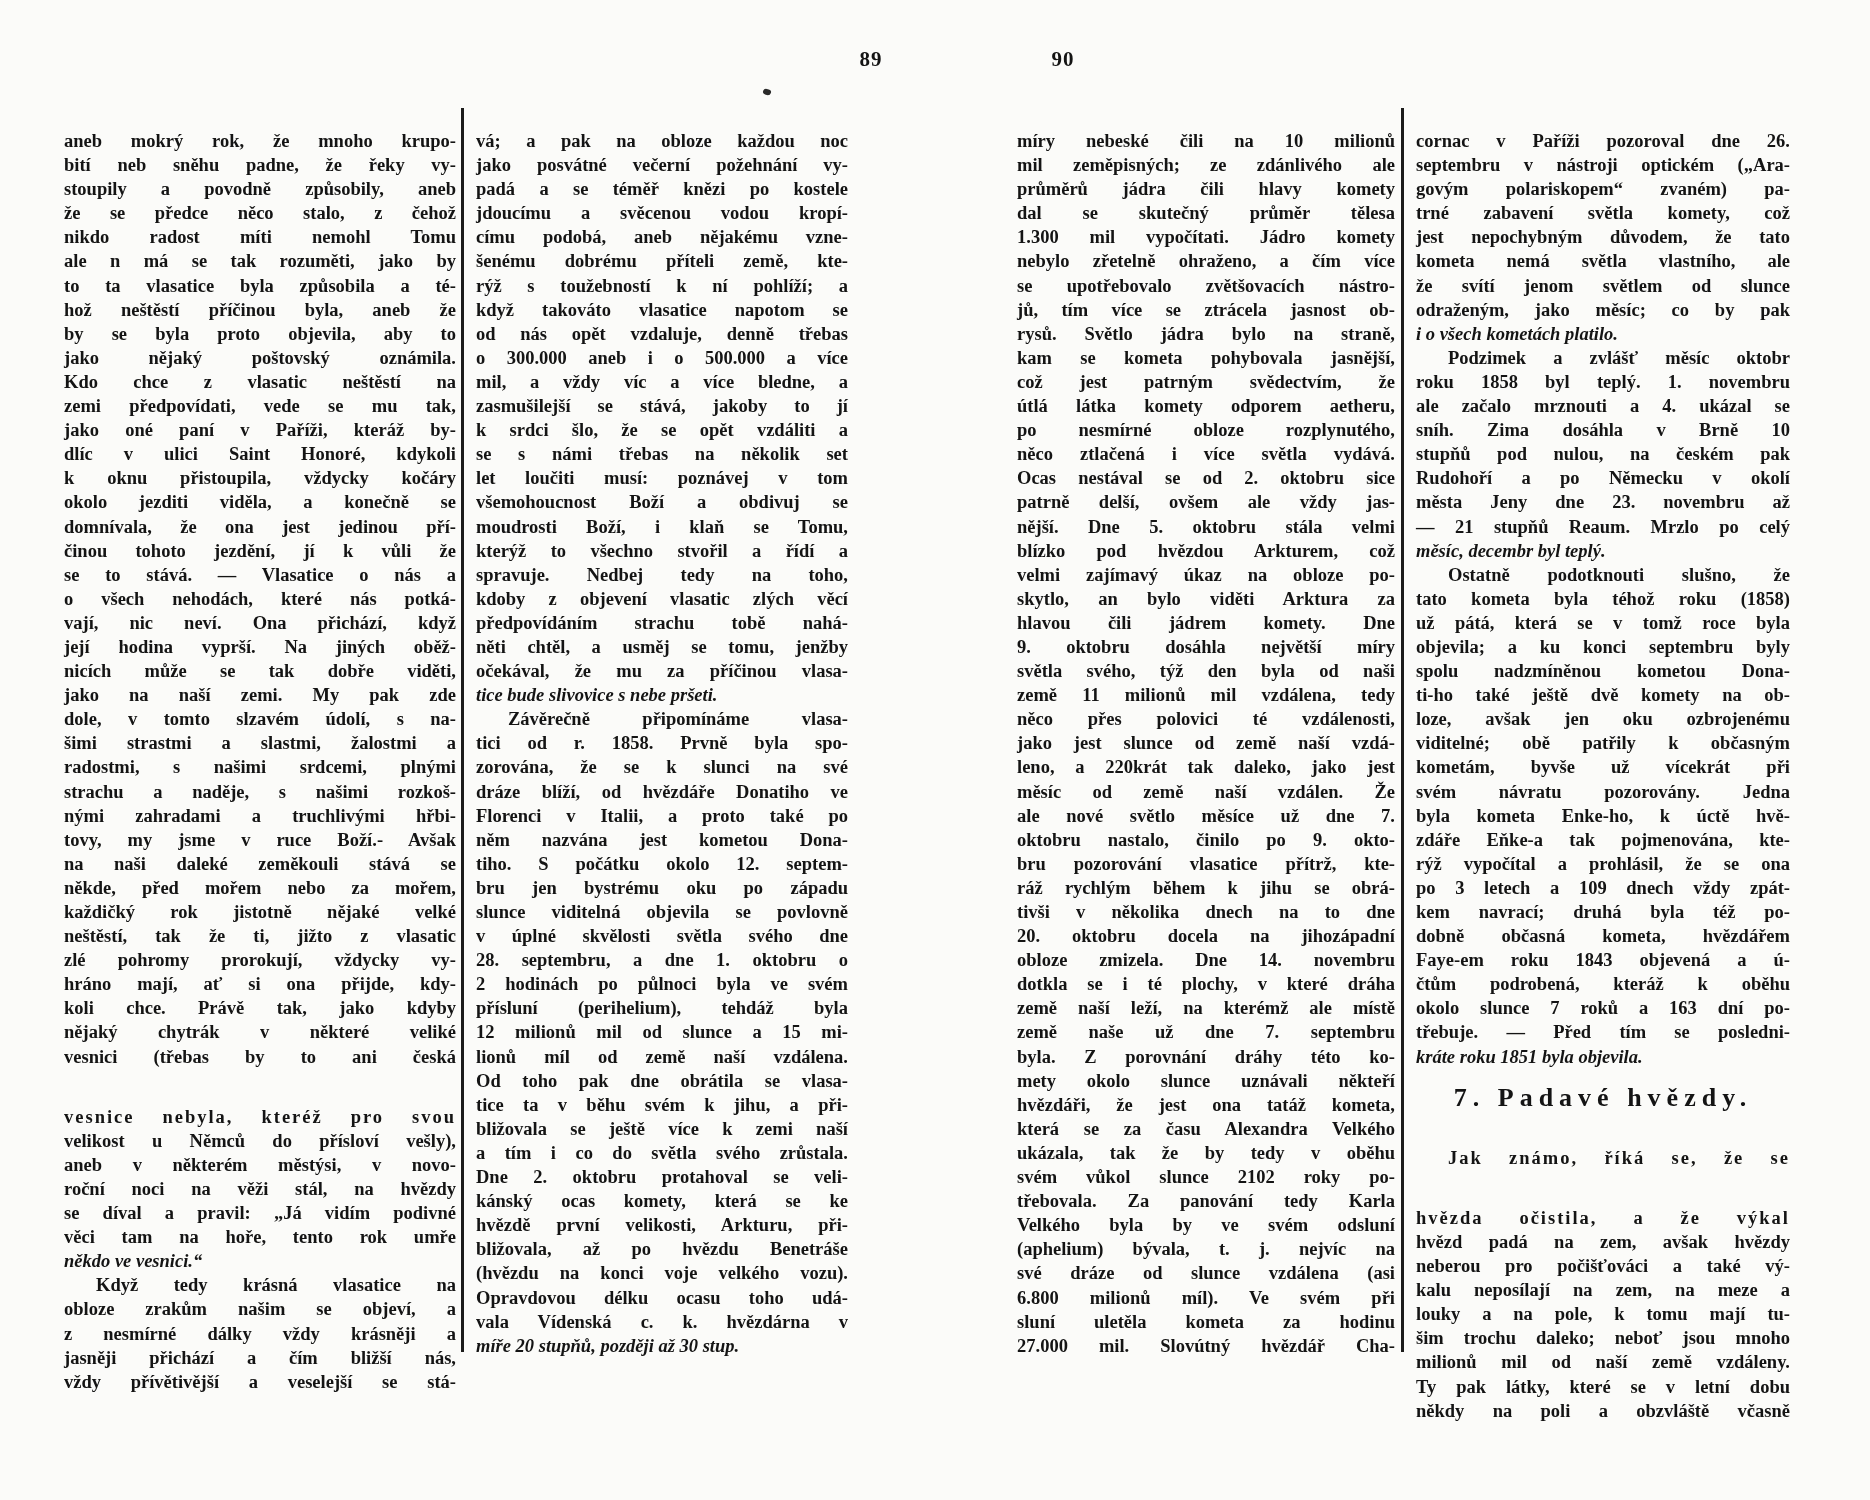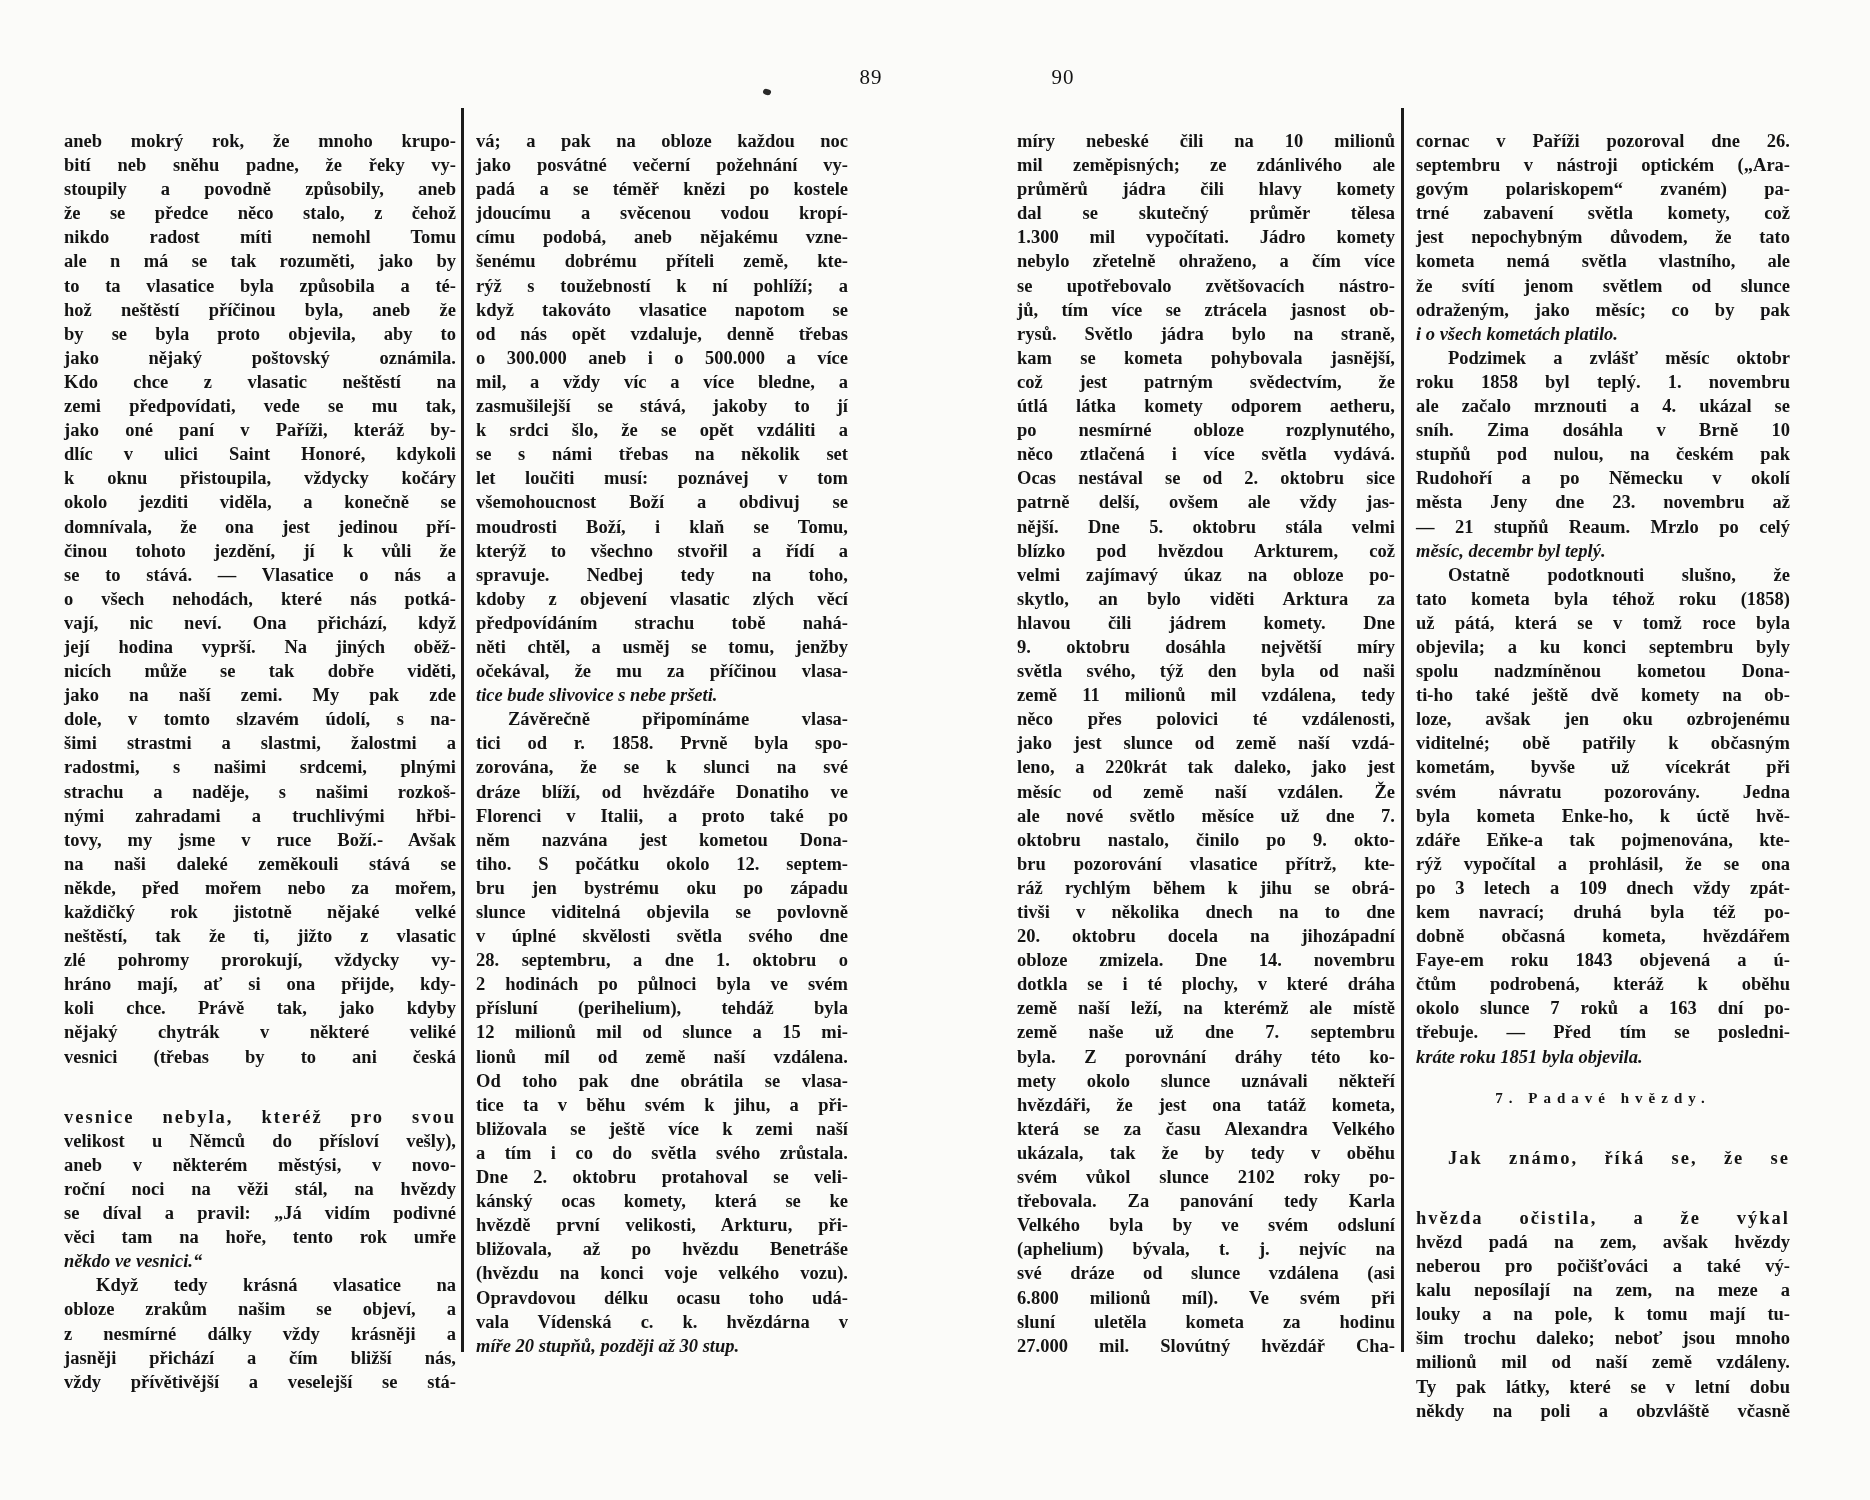--- a/index.html
+++ b/index.html
@@ -5,22 +5,22 @@
   html,body{margin:0;padding:0;background:#e9e9e6;}
   .scan{
     position:relative;
     width:1870px;height:1500px;
     background:#fbfbf9;
     font-family:"Liberation Serif","DejaVu Serif",serif;
     color:#141414;
     overflow:hidden;
   }
   .pagenum{
-    position:absolute;top:65px;width:52px;
-    font-size:21px;font-weight:400;text-align:center;
+    position:absolute;top:47px;width:52px;
+    font-size:21px;font-weight:700;text-align:center;
     letter-spacing:1px;
   }
   #pn1{left:845px;}
   #pn2{left:1037px;}
   .col{position:absolute;top:129px;}
   #c00{left:64px;width:392px;}
   #c01{left:476px;width:372px;}
   #c10{left:1017px;width:378px;}
   #c11{left:1416px;width:374px;}
   .divider{
@@ -39,21 +39,21 @@
     white-space:normal;
     overflow:visible;
   }
   .ln.end{text-align-last:left;font-style:italic;}
   .ln.indent{padding-left:32px;font-family:Liberation Serif, serif;}
   .ln.spaced{letter-spacing:2px;margin-top:36px;}
   .ln.heading{
     height:auto;
     text-align:center;text-align-last:center;
     letter-spacing:6px;
-    font-size:15px;
+    font-size:26px;
     margin:17px 0 9px 0;
   }
   .speck{
     position:absolute;left:763px;top:89px;width:8px;height:6px;
     background:#2a2a2a;border-radius:50% 40% 55% 45%;
     transform:rotate(18deg);
   }
 </style>
 </head>
 <body>

